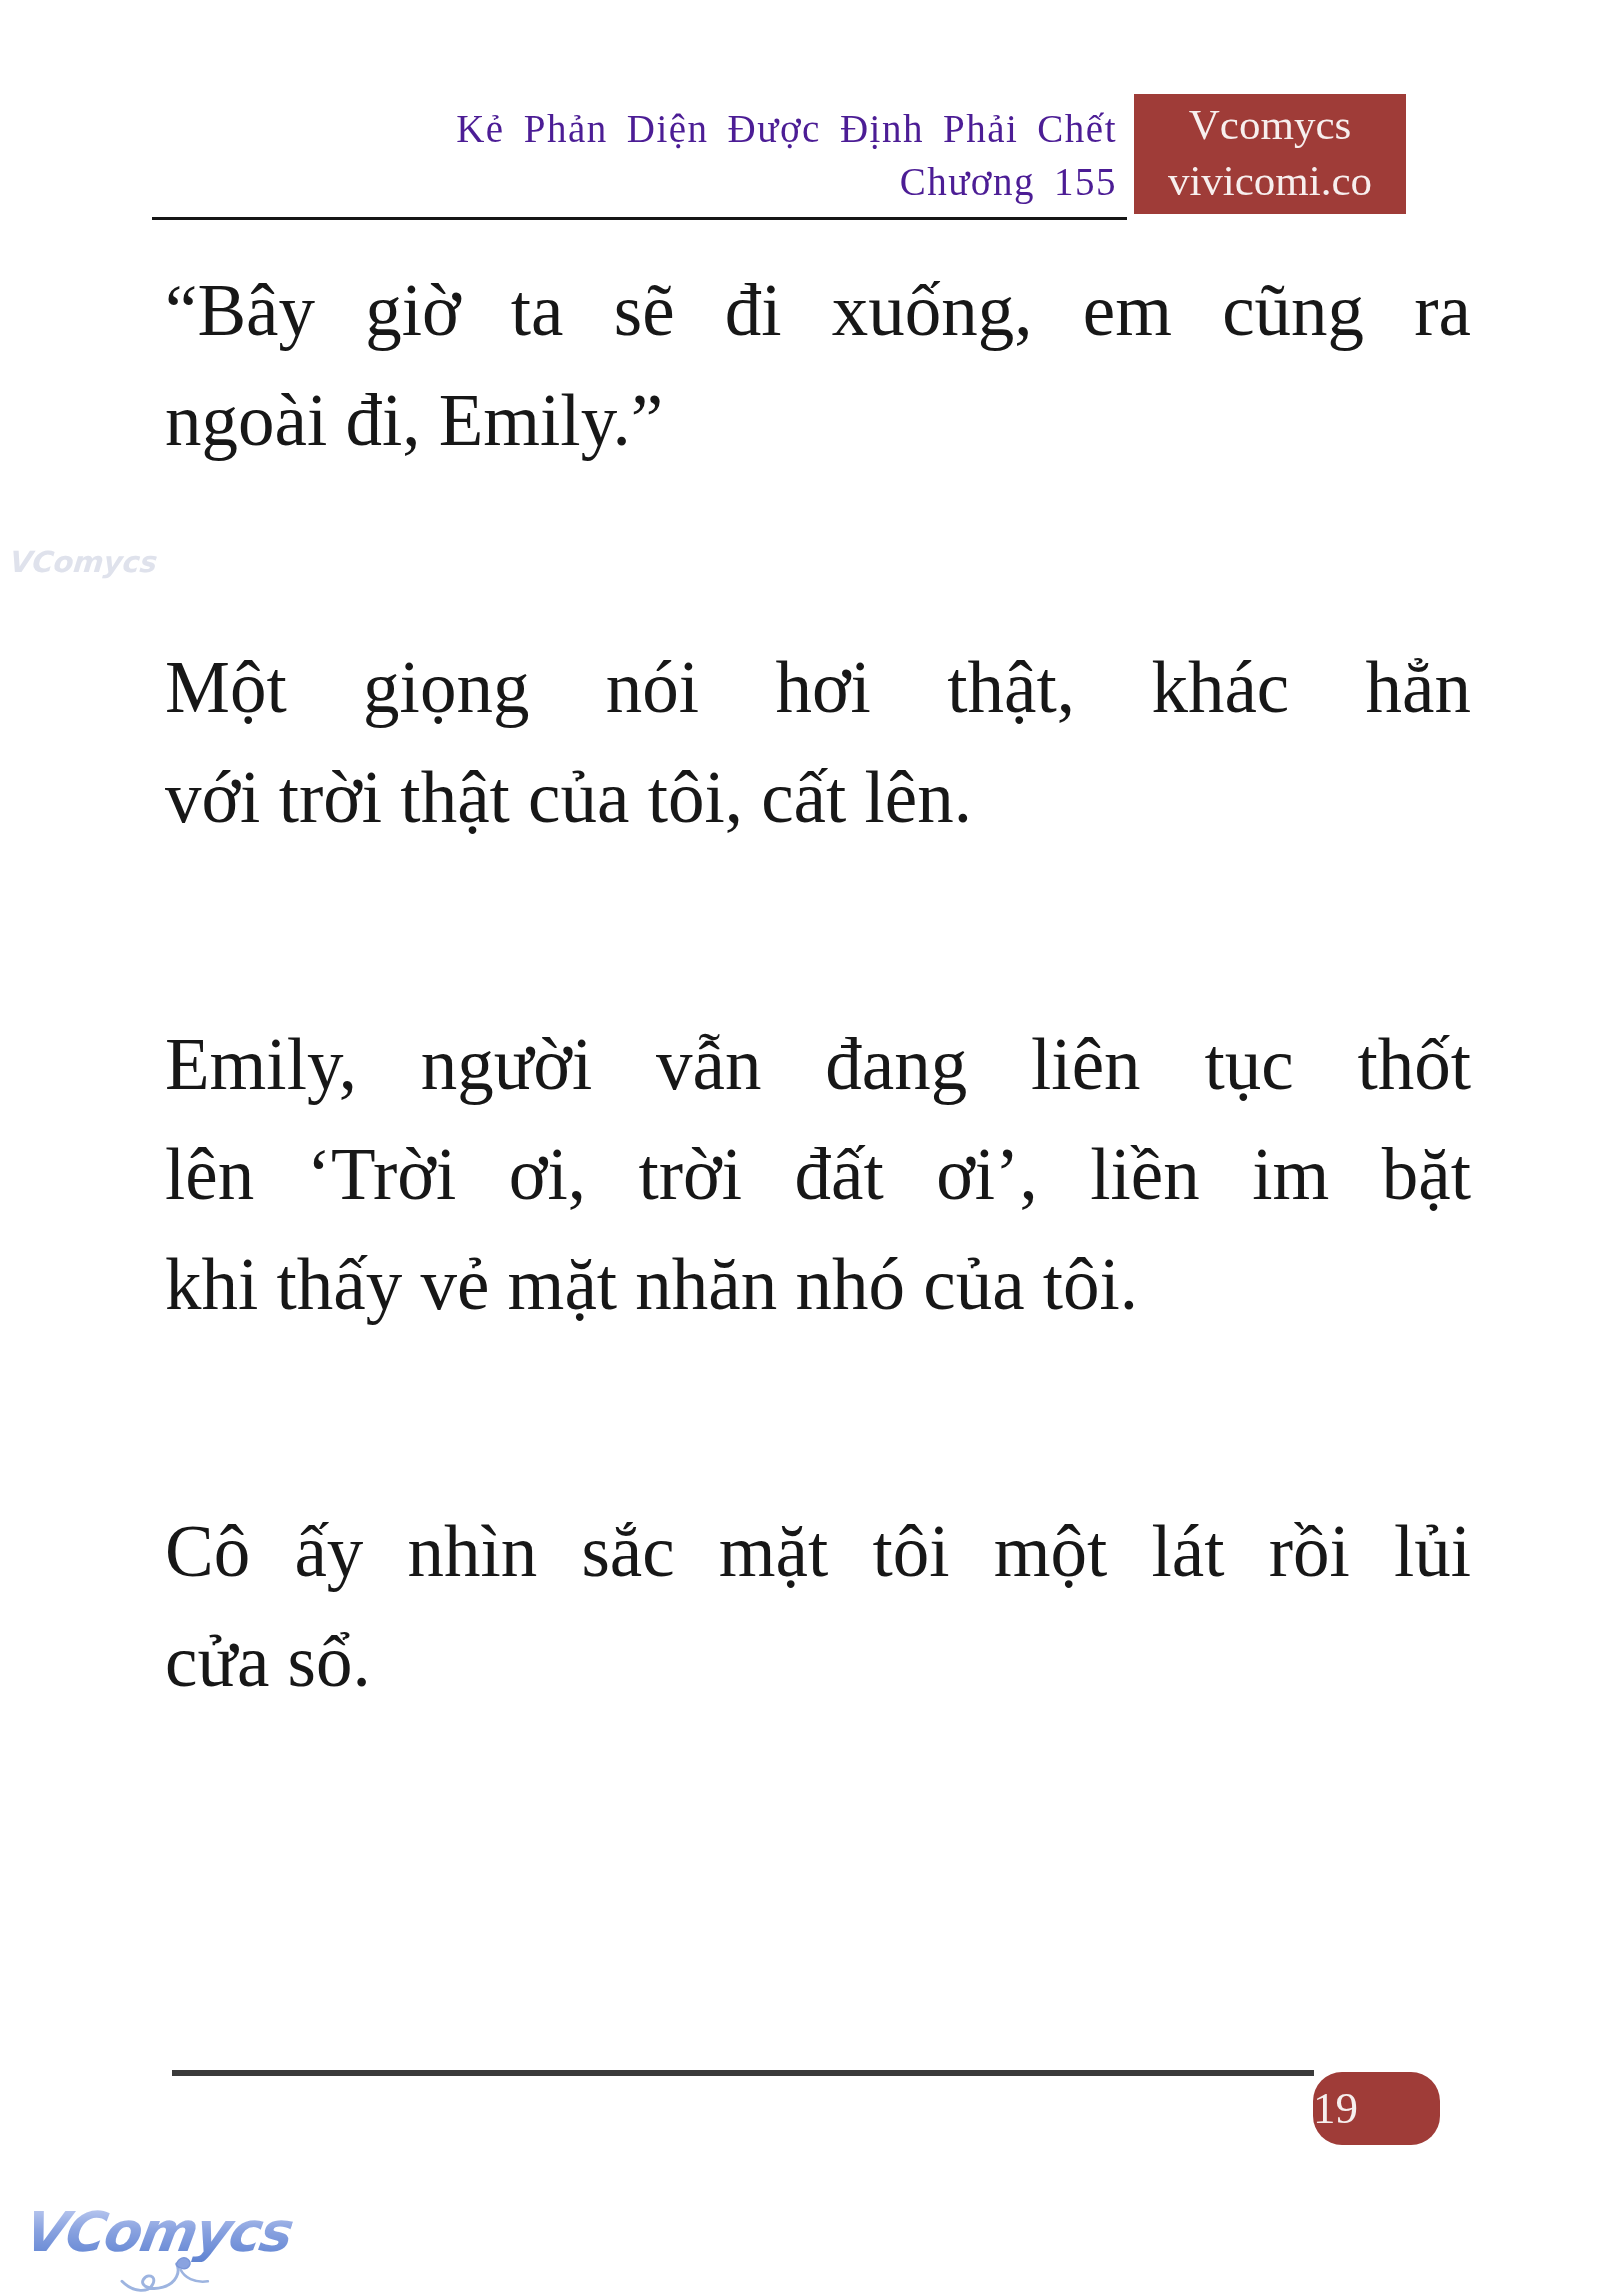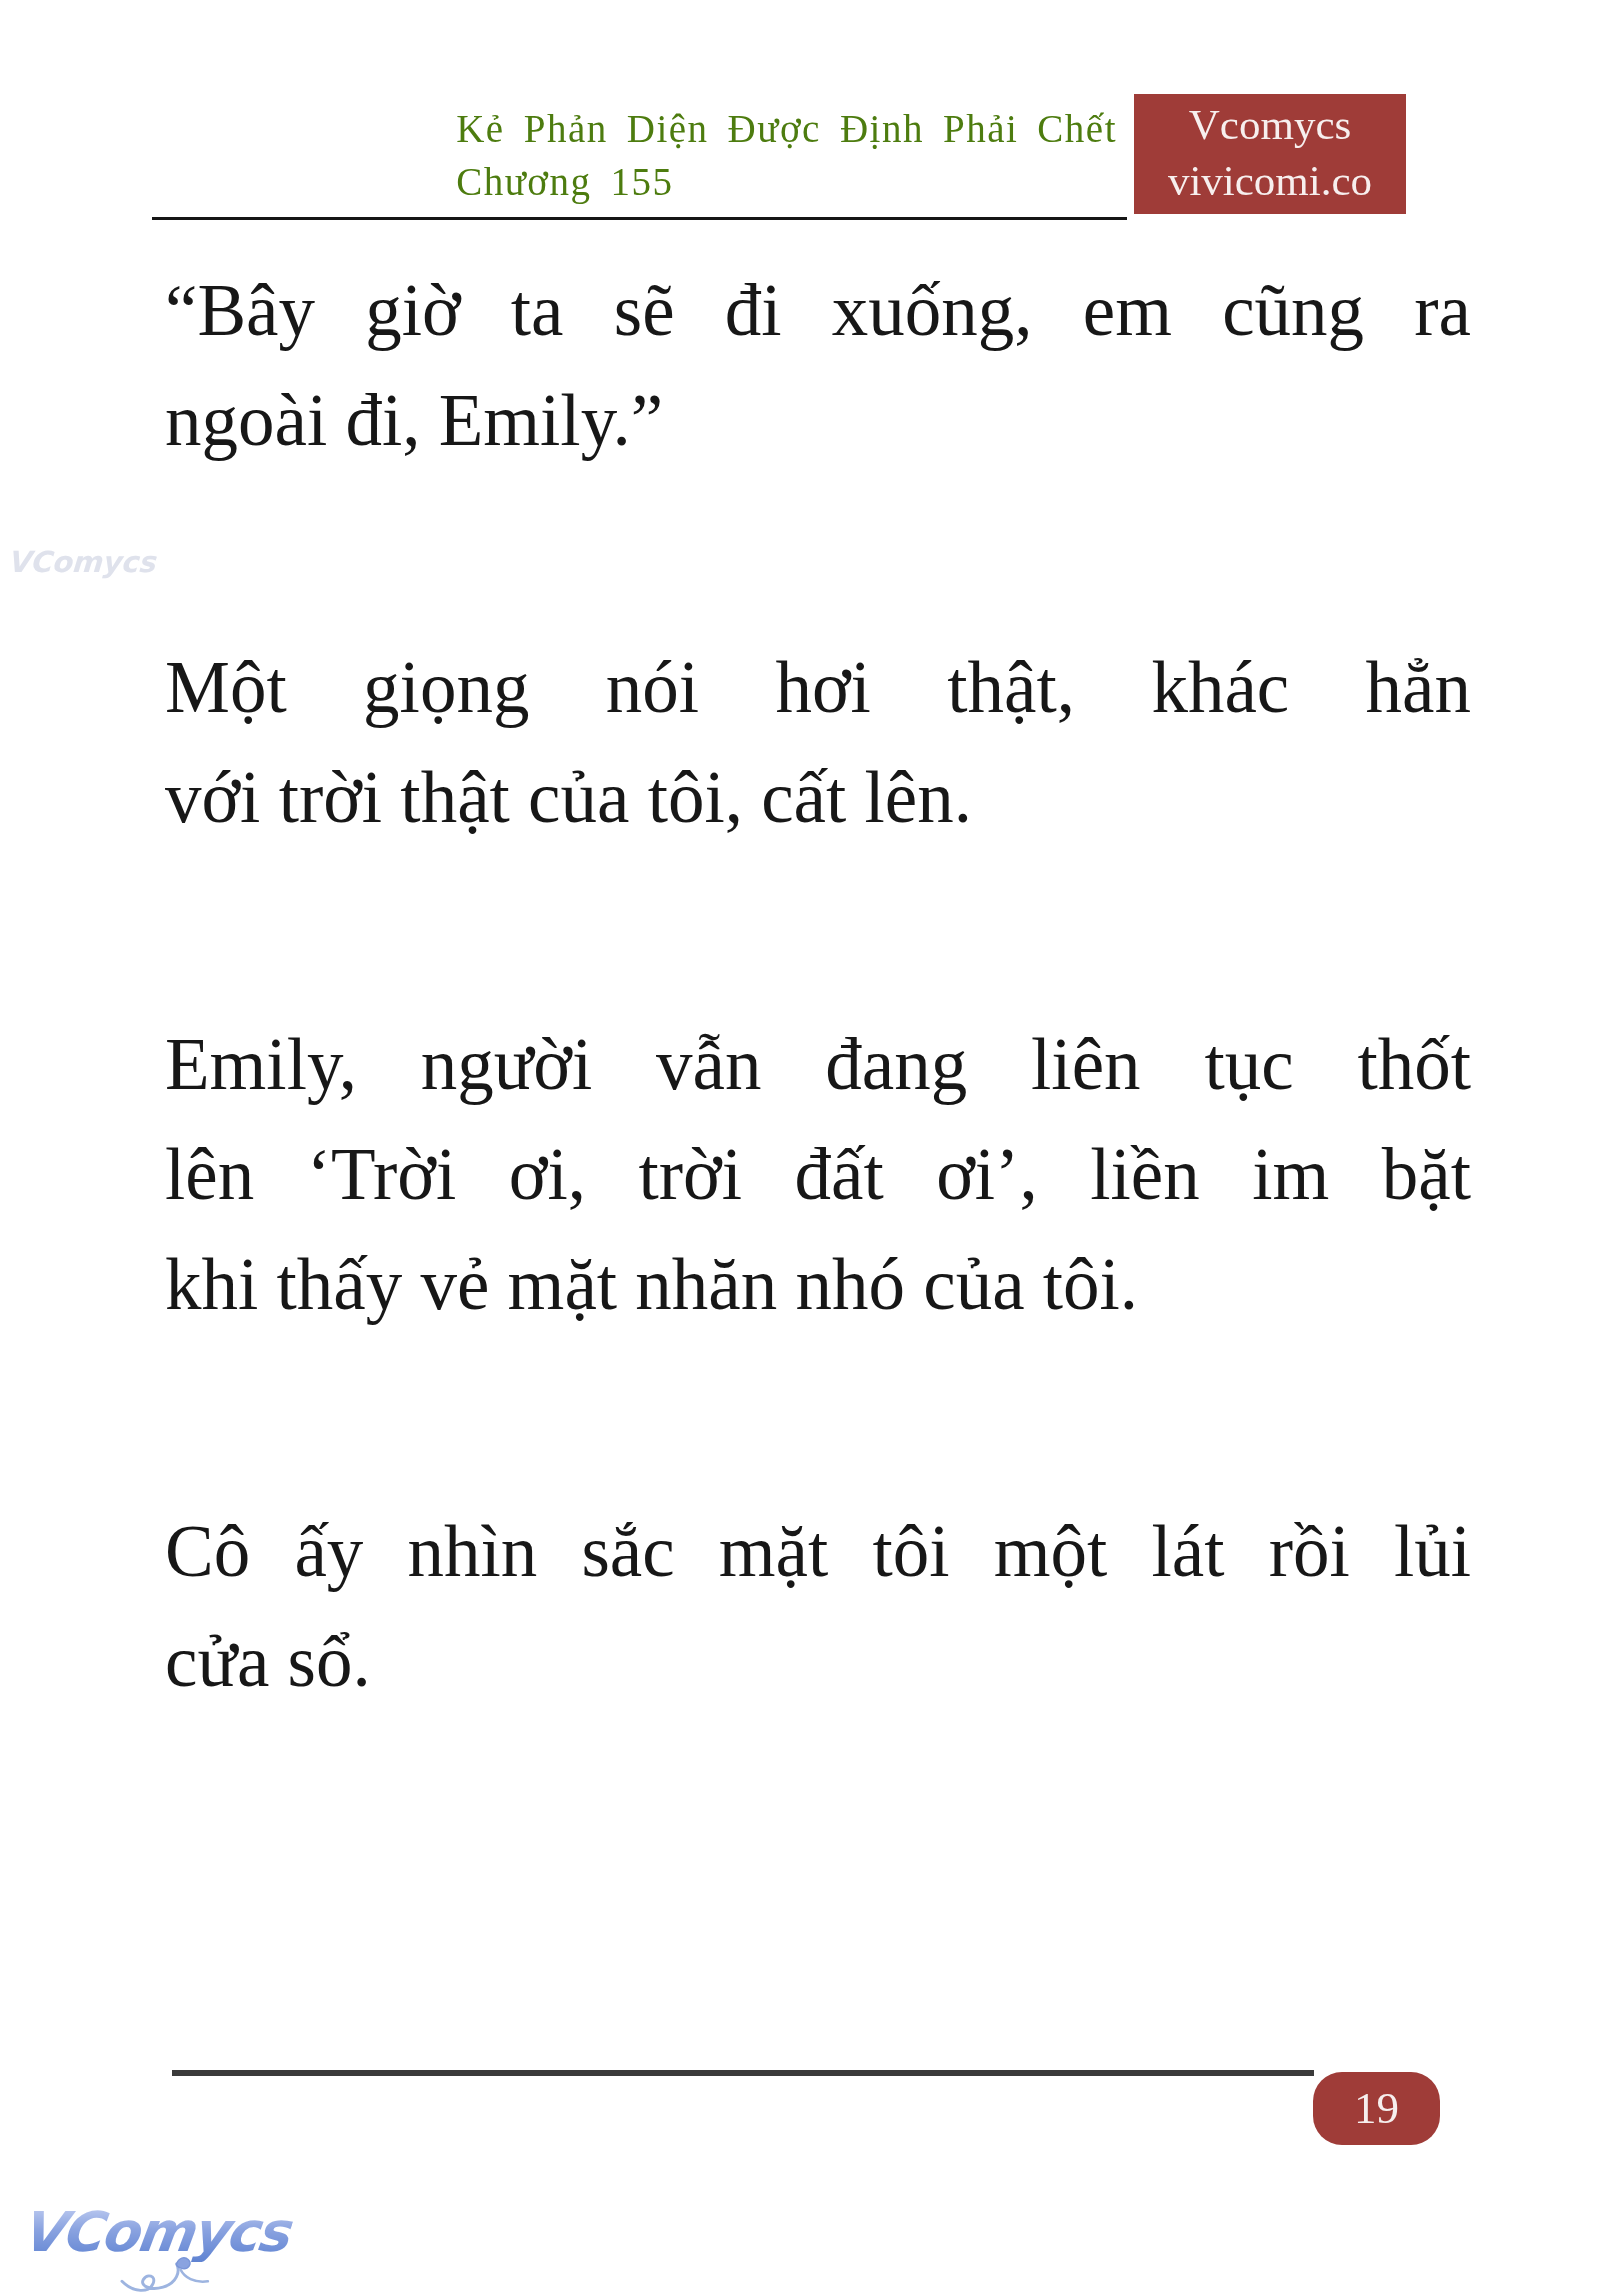--- a/index.html
+++ b/index.html
@@ -8,21 +8,22 @@
     width:1622px;height:2293px;
     background:#ffffff;
     overflow:hidden;
     font-family:"Liberation Serif", serif;
   }
 
   
   .chapter-title{
     position:absolute;
     top:102px;right:505px;
-    color:#4d7c0f;
+    text-align:right;
+    color:#4c1d95;
     font-size:39px;line-height:53px;
     letter-spacing:1.5px;word-spacing:7.8px;
     white-space:nowrap;
   }
   .brand-badge{
     position:absolute;
     left:1134px;top:94px;
     width:272px;height:120px;
     background:#9f3c38;
     color:#f7efee;
@@ -84,21 +85,20 @@
   }
   .footer-brand{color:#e01212;font-weight:bold;}
   .footer-sep{margin:0 13.7px;color:#2a2a2a;}
   .page-number-badge{
     position:absolute;
     left:1313px;top:2072px;
     width:127px;height:73px;
     background:#9f3c38;
     color:#f6efee;
     font-size:45px;line-height:73px;
-    text-align:center;
     border-radius:29px;
   }
 
   
   .site-logo{
     position:absolute;
     left:25.5px;top:2203px;
     width:255px;height:88px;
   }
   .site-logo-text{

